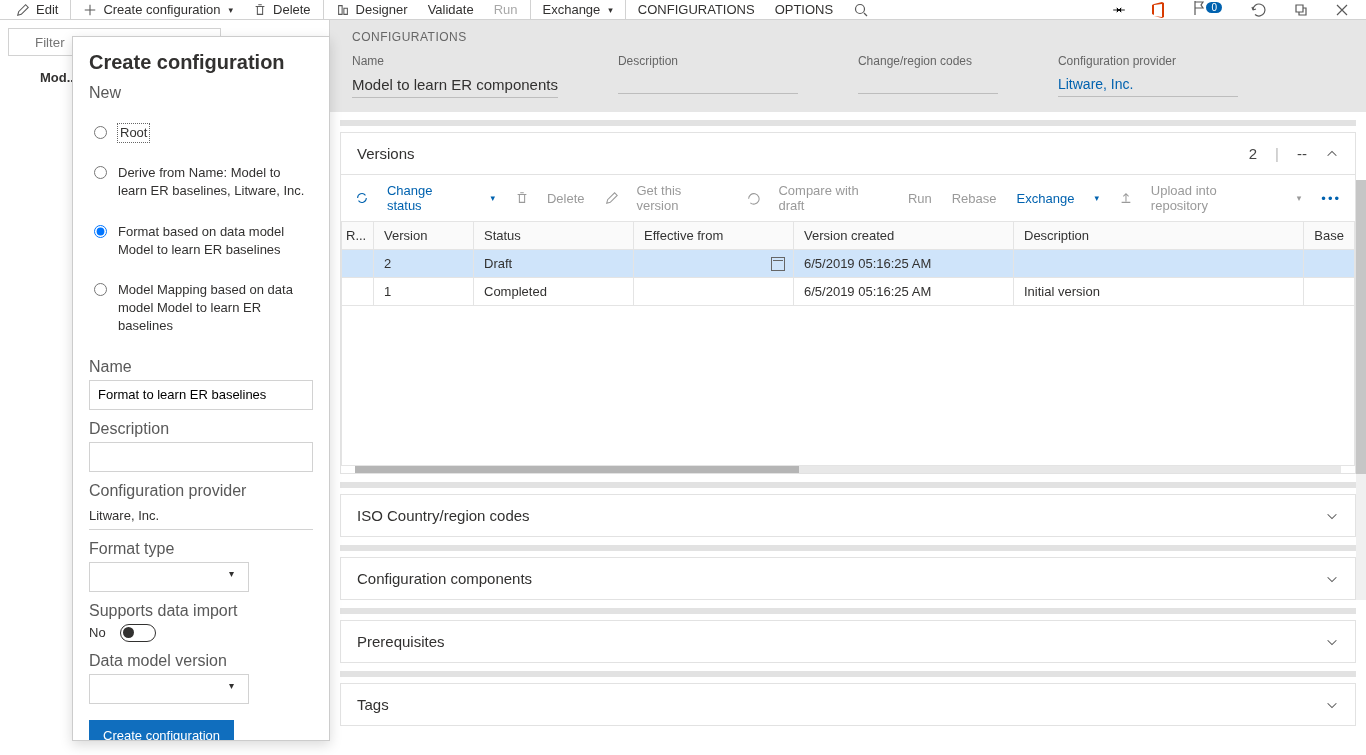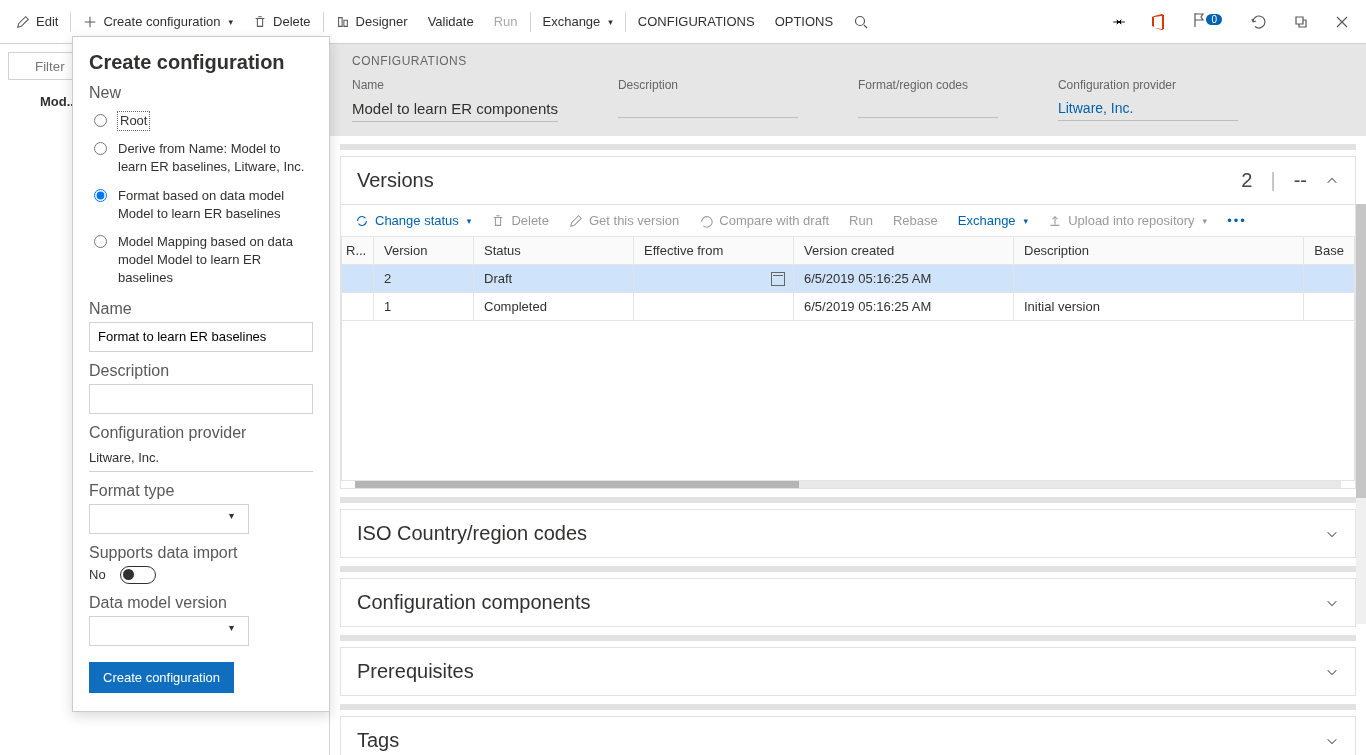--- a/index.html
+++ b/index.html
@@ -19,21 +19,21 @@
     font-size: 13px;
     color: var(--text-dark);
     background: #fff;
     overflow: hidden;
   }
 
   
   .top-toolbar {
     display: flex;
     align-items: center;
-    height: 44px;
+    height: 20px;
     border-bottom: 1px solid var(--border-gray);
     padding: 0 6px;
   }
   .top-toolbar .tb-btn {
     display: inline-flex;
     align-items: center;
     gap: 6px;
     padding: 0 10px;
     height: 100%;
     color: #323130;
@@ -74,21 +74,21 @@
     border: 1px solid #ccc;
     box-shadow: 0 4px 12px rgba(0,0,0,0.15);
     padding: 14px 16px 18px;
     z-index: 100;
     max-height: calc(100vh - 50px);
     overflow-y: auto;
   }
   .dropdown-panel h2 { font-size: 20px; font-weight: 600; margin: 0 0 10px; }
   .field-label { font-size: 16px; color: #595959; margin: 10px 0 4px; }
   .radio-group { margin-bottom: 12px; }
-  .radio-opt { display: flex; align-items: flex-start; gap: 8px; margin: 10px 0; font-size: 13px; line-height: 1.4; }
+  .radio-opt { display: flex; align-items: flex-start; gap: 8px; margin: 22px 0; font-size: 13px; line-height: 1.4; }
   .radio-opt input[type=radio] { margin-top: 2px; }
   .radio-opt.selected-root span { outline: 1px dotted #666; padding: 0 2px; }
   .txt-input, .sel-input {
     width: 100%;
     height: 30px;
     border: 1px solid var(--border-gray);
     padding: 2px 8px;
     font-size: 13px;
     background:#fff;
   }
@@ -123,33 +123,33 @@
   .panel {
     margin: 6px 10px 0;
     border: 1px solid #e2e2e2;
     background:#fff;
   }
   .panel-header {
     display: flex;
     align-items: center;
     justify-content: space-between;
     padding: 12px 16px;
-    font-size: 20px;
+    font-size: 15px;
     cursor: pointer;
   }
   .panel-header .right-controls { display:flex; align-items:center; gap: 18px; color:#444;}
   .panel-body { border-top: 1px solid #e2e2e2; }
 
   
   .versions-tools {
     display: flex; align-items: center; gap: 20px;
     padding: 8px 14px;
     font-size: 13px;
   }
-  .versions-tools .tool { display:inline-flex; align-items:center; gap:6px; color:#323130; cursor:pointer; }
+  .versions-tools .tool { display:inline-flex; align-items:center; gap:18px; color:#323130; cursor:pointer; }
   .versions-tools .tool.blue { color: var(--link-blue); }
   .versions-tools .tool.disabled { color: #9a9a9a; }
 
   
   table.versions {
     width: 100%;
     border-collapse: collapse;
   }
   table.versions th, table.versions td {
     border: 1px solid #e4e4e4;
@@ -334,21 +334,21 @@
       <div class="config-fields">
         <div class="config-field name" style="min-width:200px">
           <label>Name</label>
           <div class="val">Model to learn ER components</div>
         </div>
         <div class="config-field" style="min-width:180px">
           <label>Description</label>
           <div class="val"></div>
         </div>
         <div class="config-field" style="min-width:140px">
-          <label>Format/region codes</label>
+          <label>Change/region codes</label>
           <div class="val"></div>
         </div>
         <div class="config-field">
           <label>Configuration provider</label>
           <div class="val link">Litware, Inc.</div>
         </div>
       </div>
     </div>
 
     <div class="big-slab"></div>

